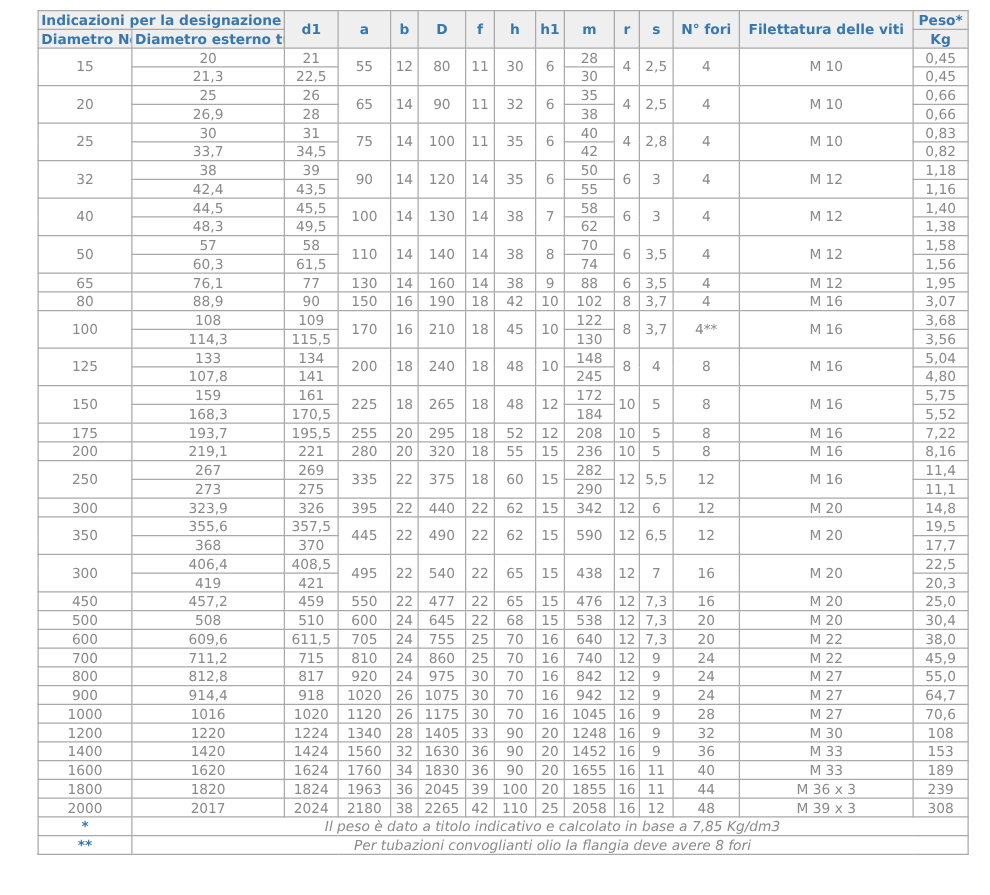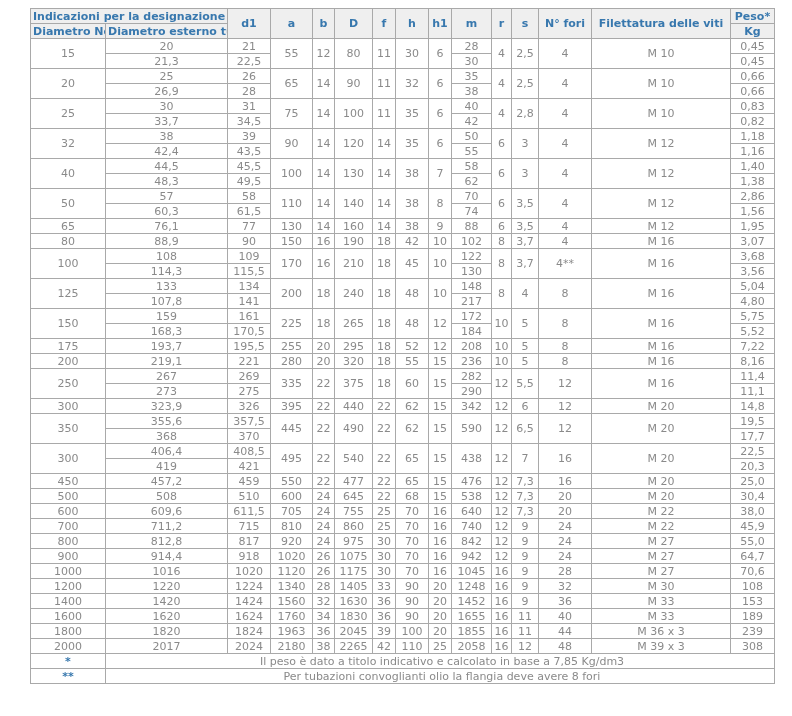--- a/index.html
+++ b/index.html
@@ -8,21 +8,21 @@
   table.flange{border-collapse:collapse;table-layout:fixed;width:744px;
     font-size:11px;color:#8a8a8a;}
   table.flange th, table.flange td{
     border:1px solid #a9a9a9;text-align:center;vertical-align:middle;
     padding:0 2px;height:14px;line-height:13px;overflow:hidden;white-space:nowrap;}
   table.flange{border:1px solid #7f7f7f;}
   thead th{background:#efefef;color:#3878ae;font-weight:bold;}
   th.designation{border-bottom:2px solid #4a90c8;height:18px;}
   th.two-line{height:32px;white-space:normal;line-height:15px;}
   th.peso-top{height:18px;}
-  tfoot td{text-align:left;height:16px;}
+  tfoot td{text-align:left;font-style:italic;height:16px;}
   tfoot td.mark{text-align:center;font-style:normal;color:#3878ae;font-weight:bold;}
   tfoot td.note{padding-left:6px;}
 </style>
 </head>
 <body>
 
 <div class="page">
   <table class="flange">
     <colgroup id="cols">
         <col style="width: 75px;">
@@ -188,21 +188,21 @@
           <td rowspan="2">14</td>
           <td rowspan="2">140</td>
           <td rowspan="2">14</td>
           <td rowspan="2">38</td>
           <td rowspan="2">8</td>
           <td>70</td>
           <td rowspan="2">6</td>
           <td rowspan="2">3,5</td>
           <td rowspan="2">4</td>
           <td rowspan="2">M 12</td>
-          <td>2,86</td>
+          <td>1,58</td>
         </tr>
         <tr>
           <td>60,3</td>
           <td>61,5</td>
           <td>74</td>
           <td>1,56</td>
         </tr>
         <tr>
           <td rowspan="1">65</td>
           <td rowspan="1">76,1</td>
@@ -273,21 +273,21 @@
           <td>148</td>
           <td rowspan="2">8</td>
           <td rowspan="2">4</td>
           <td rowspan="2">8</td>
           <td rowspan="2">M 16</td>
           <td>5,04</td>
         </tr>
         <tr>
           <td>107,8</td>
           <td>141</td>
-          <td>217</td>
+          <td>245</td>
           <td>4,80</td>
         </tr>
         <tr>
           <td rowspan="2">150</td>
           <td>159</td>
           <td>161</td>
           <td rowspan="2">225</td>
           <td rowspan="2">18</td>
           <td rowspan="2">265</td>
           <td rowspan="2">18</td>

